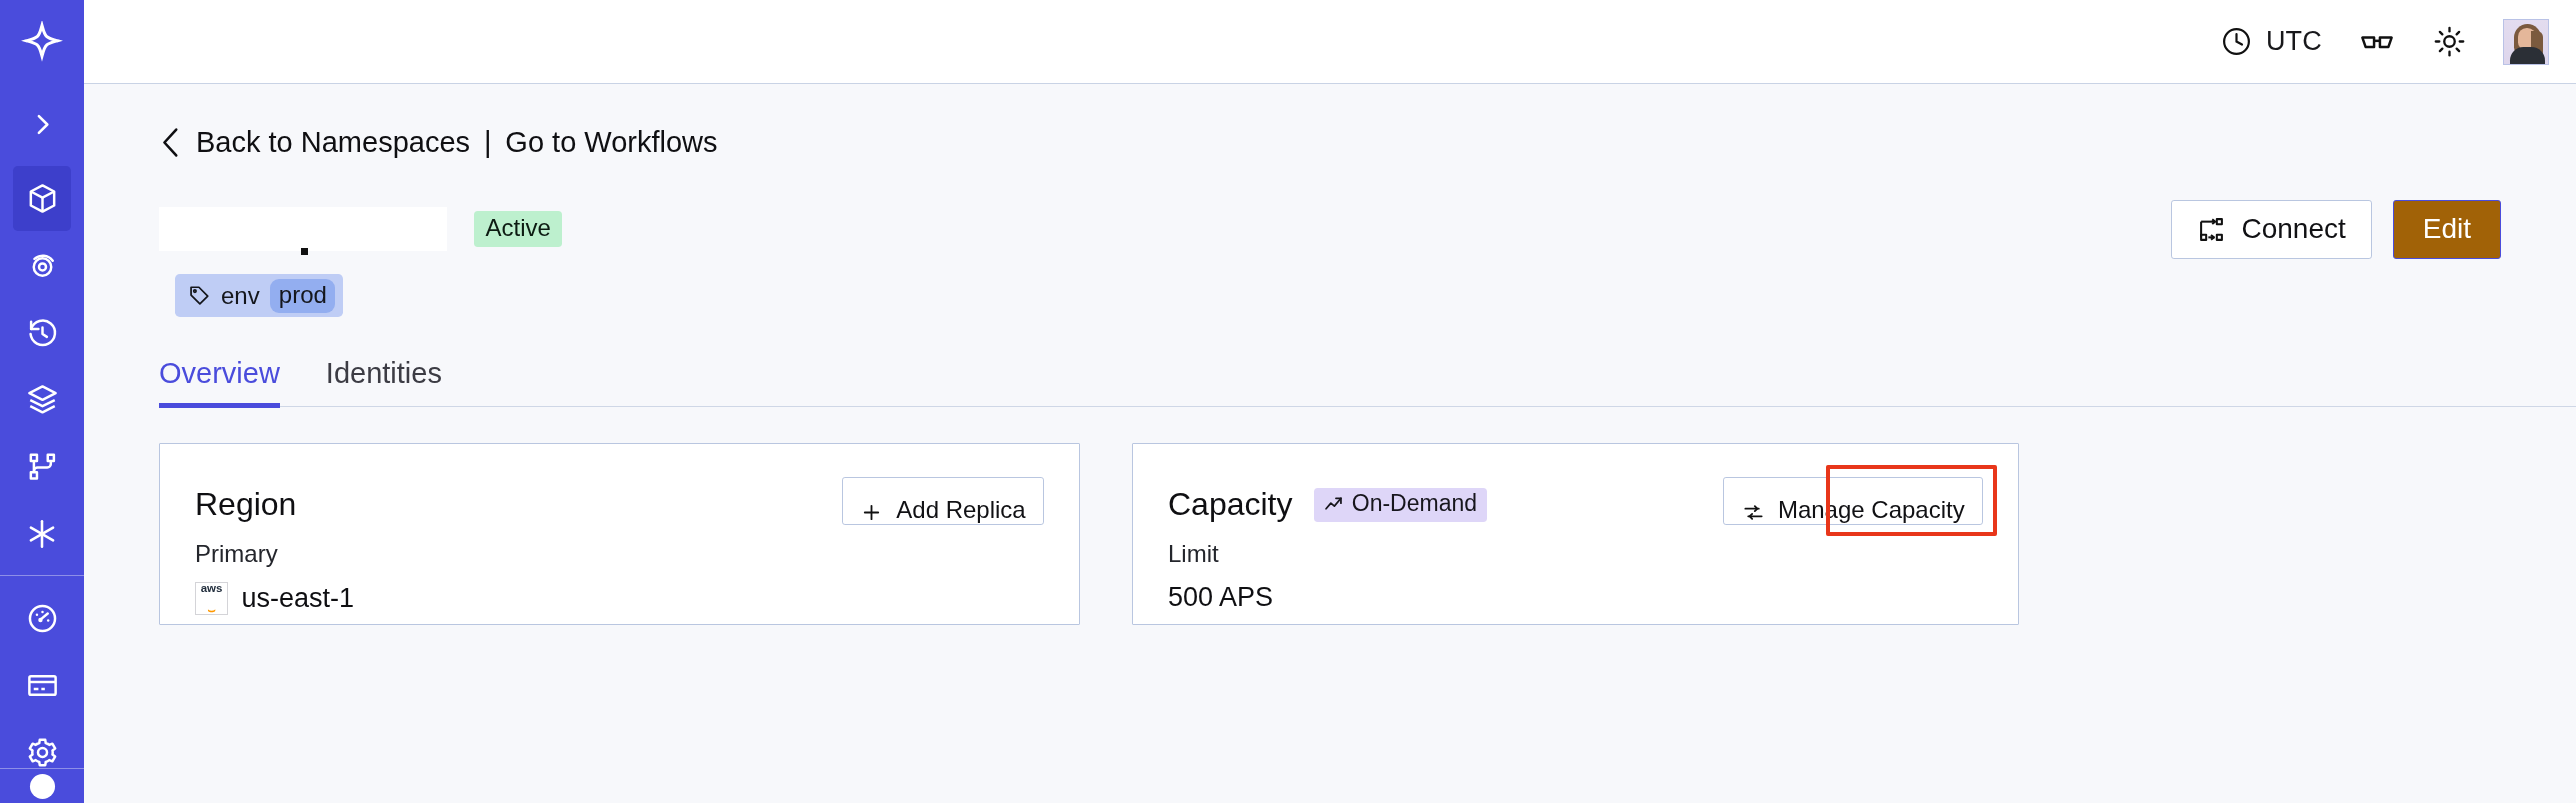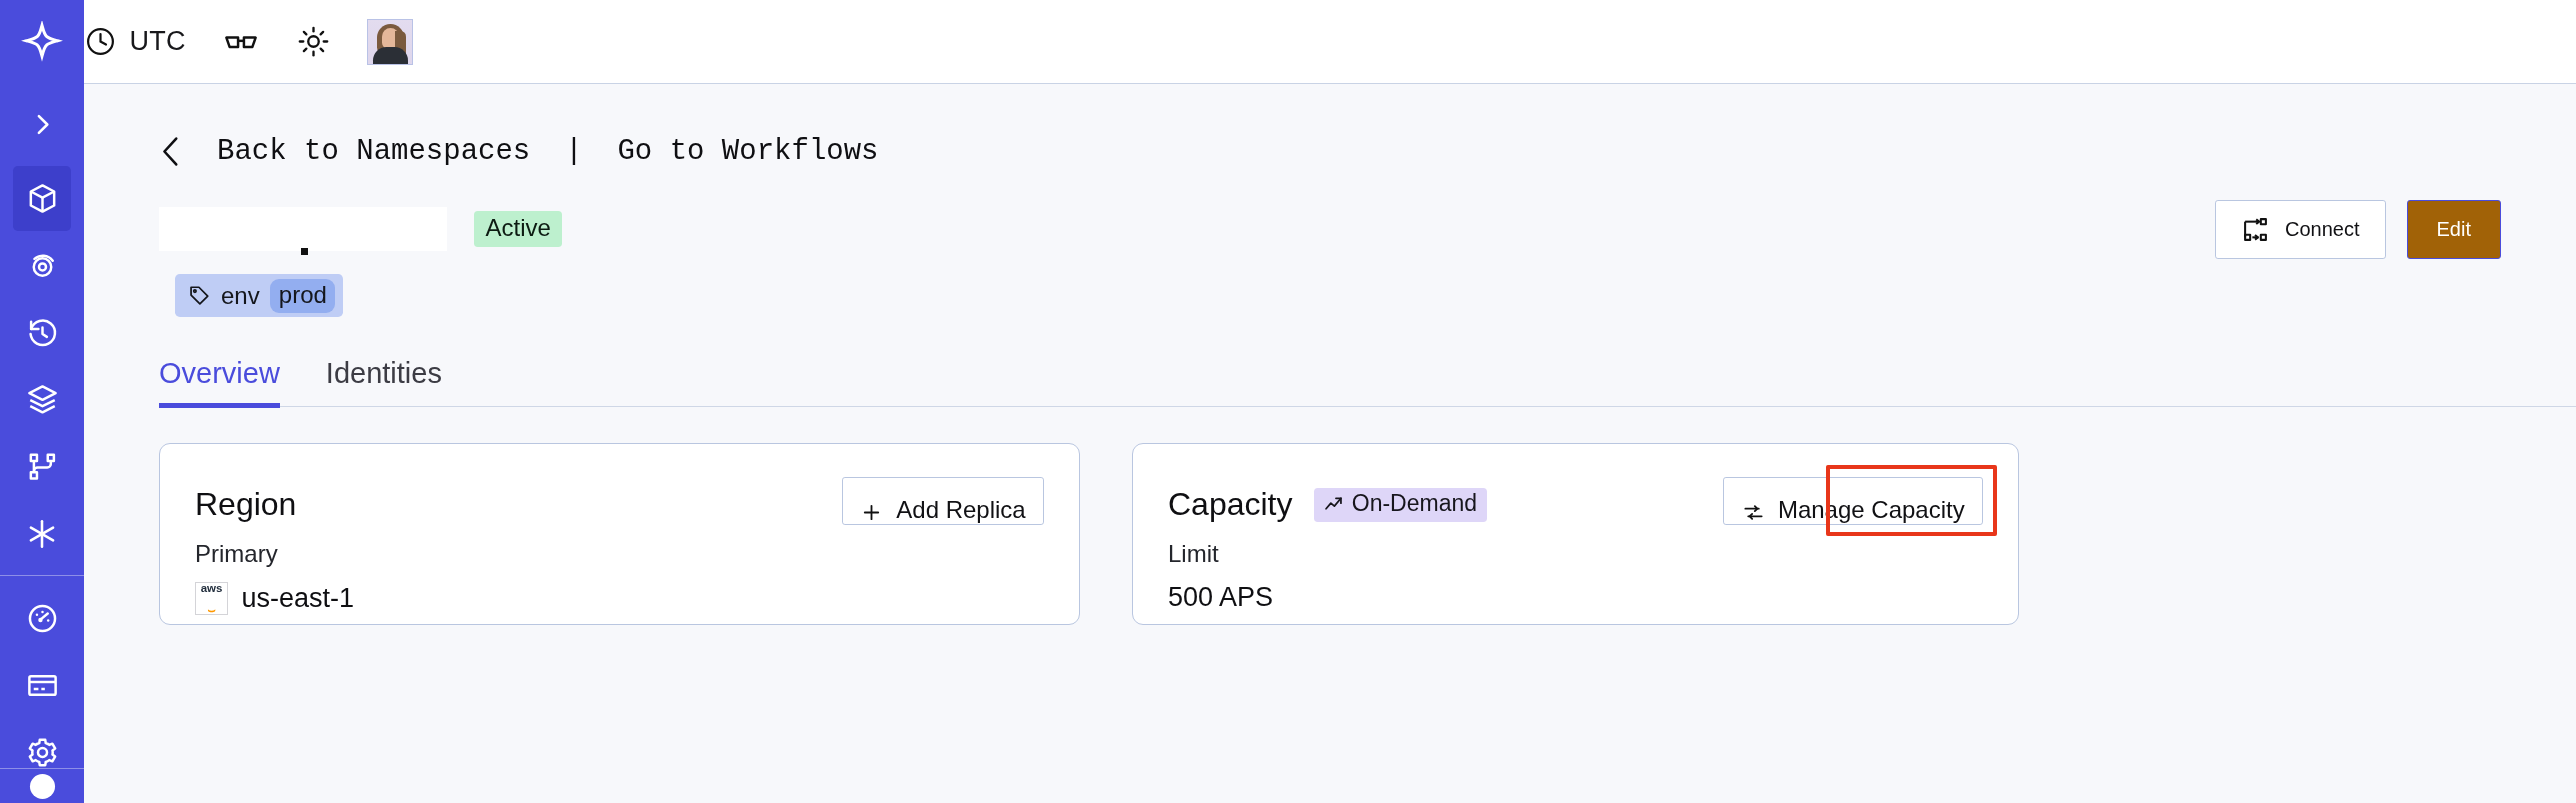--- a/index.html
+++ b/index.html
@@ -38,39 +38,39 @@
   .sb-bottom { position: absolute; bottom: 0; left: 0; width: 84px; }
   .sb-partial { height: 35px; display: flex; align-items: flex-start; justify-content: center; overflow: hidden; }
   svg { display: block; }
 
   
   .pane { flex: 1; height: 804px; display: flex; flex-direction: column; min-width: 0; }
 
   .topbar {
     height: 84px; background: #ffffff;
     border-bottom: 1px solid #c9d3e5;
-    display: flex; align-items: center; justify-content: flex-start;
+    display: flex; align-items: center; justify-content: flex-end;
     padding-right: 27px; gap: 36px;
   }
   .tz { display: flex; align-items: center; gap: 12.5px; }
   .tz-label { font-size: 27px; color: #18181b; letter-spacing: 0.2px; }
   .icon-btn { display: flex; align-items: center; justify-content: center; }
   .avatar {
     width: 46px; height: 46px; border: 1.9px solid #b9c2e6;
     background: linear-gradient(180deg,#e3dcef 0%,#ded6ec 100%);
     position: relative; overflow: hidden; flex: 0 0 46px;
   }
   .av-hair { position:absolute; left:9.6px; top:4.8px; width:27px; height:32px; background:#7b5a3e; border-radius:13.4px 13.4px 8.6px 8.6px; }
   .av-face { position:absolute; left:14.4px; top:8.6px; width:17.3px; height:22px; background:#e4b79a; border-radius:8.6px 8.6px 7.7px 7.7px; }
   .av-body { position:absolute; left:5.8px; bottom:0; width:35px; height:16.3px; background:#2b2f36; border-radius:13.4px 13.4px 0 0; }
   .av-hair2 { position:absolute; left:27px; top:11.5px; width:11.5px; height:27px; background:#7b5a3e; border-radius:0 7.7px 7.7px 7.7px; }
 
   .content { flex: 1; padding: 42px 0 0 75px; overflow: hidden; }
 
-  .breadcrumb { display: flex; align-items: flex-end; gap: 33px; height: 42px; font-family: Liberation Mono, monospace; }
+  .breadcrumb { display: flex; align-items: flex-start; gap: 12px; height: 42px; }
   .bc-text { font-size: 29px; color: #0f0f12; }
   .bc-sep { color: #0f0f12; font-size: 29px; margin: 0 1.9px; }
 
   .title-row {
     display: flex; align-items: center; margin-top: 33px;
     padding-right: 75px; height: 56px;
   }
   .ns-name {
     width: 288px; height: 44px; background: #ffffff;
     position: relative;
@@ -80,21 +80,21 @@
     width: 6.7px; height: 6.7px; background: #111;
   }
   .badge-active {
     background: #bdf0ce; color: #0d1b12;
     font-size: 24px; padding: 4.8px 11.5px 6.7px 11.5px; border-radius: 3.8px;
     margin-left: 27px; line-height: 1;
   }
   .spacer { flex: 1; }
   .btn {
     display: inline-flex; align-items: center; justify-content: center;
-    gap: 15.3px; font-size: 20px; cursor: pointer; line-height: 1;
+    gap: 15.3px; font-size: 28px; cursor: pointer; line-height: 1;
   }
   .btn-connect {
     background: #ffffff; border: 1px solid #b9c6e0; color: #111114;
     height: 59px; padding: 0 25px; border-radius: 2.9px;
   }
   .btn-edit {
     background: #a16207; border: 1px solid #4a4cdc; color: #ffffff;
     height: 59px; padding: 0 29px; border-radius: 2.9px; margin-left: 21px;
   }
 
@@ -116,21 +116,21 @@
     margin-right: 46px; cursor: pointer; position: relative;
   }
   .tab.active { color: #4a4cdc; }
   .tab.active::after {
     content: ""; position: absolute; left: 0; right: 0; bottom: -1.9px;
     height: 4.8px; background: #4a4cdc;
   }
 
   .cards { display: flex; gap: 52px; margin-top: 36px; padding-right: 75px; }
   .card {
-    background: #ffffff; border: 1px solid #b9c6e0; border-radius: 11px;
+    background: #ffffff; border: 1px solid #b9c6e0; border-radius: 1px;
     padding: 35px 35px 0 35px; height: 182px; position: relative;
   }
   .card-region { width: 921px; }
   .card-capacity { width: 887px; }
   .card-retention { width: 363px; }
   .card-head { display: flex; align-items: center; height: 52px; }
   .card-title { font-size: 32px; color: #0f0f12; font-weight: 400; }
   .badge-ondemand {
     display: inline-flex; align-items: center; gap: 7.7px;
     background: #ded6f8; color: #17161d; font-size: 23px;

